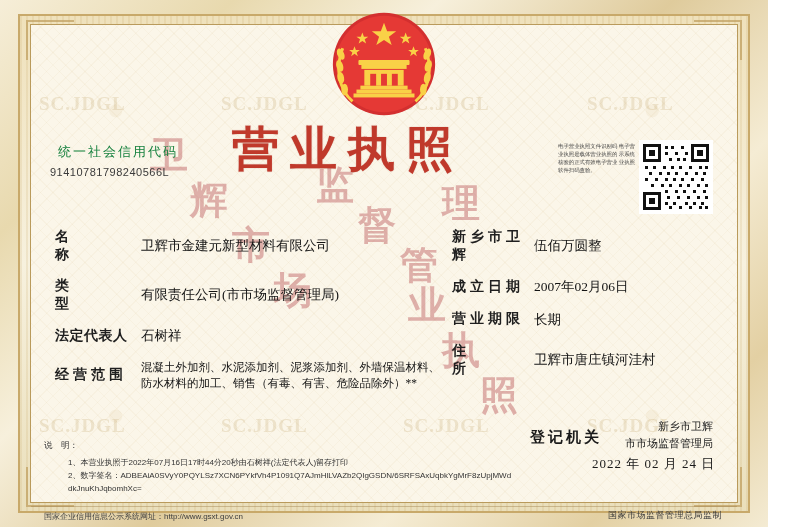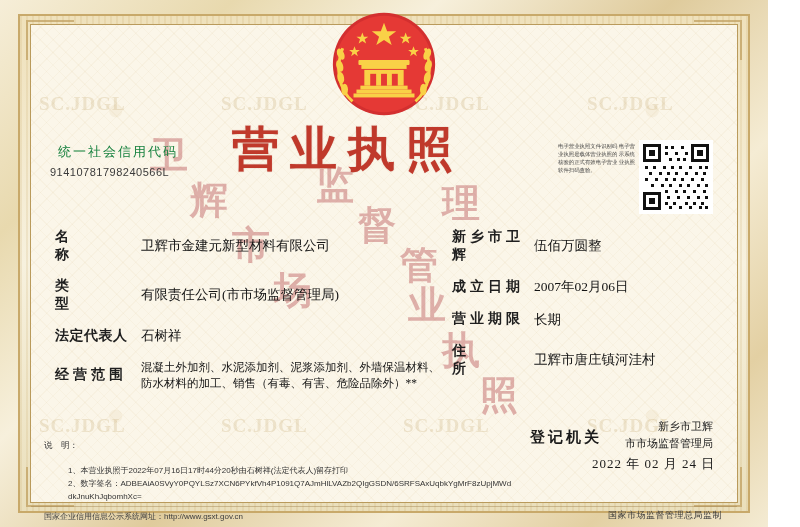--- a/index.html
+++ b/index.html
@@ -237,21 +237,21 @@
   
   .notes {
     position: absolute;
     left: 44px;
     top: 440px;
     width: 470px;
   }
   .notes .nt-head {
     font-size: 8.5px;
     color: #333;
-    margin-bottom: 12px;
+    margin-bottom: 4px;
   }
   .notes .nt {
     font-size: 8px;
     color: #333;
     line-height: 1.65;
     word-break: break-all;
     margin-left: 24px;
   }
 
   

